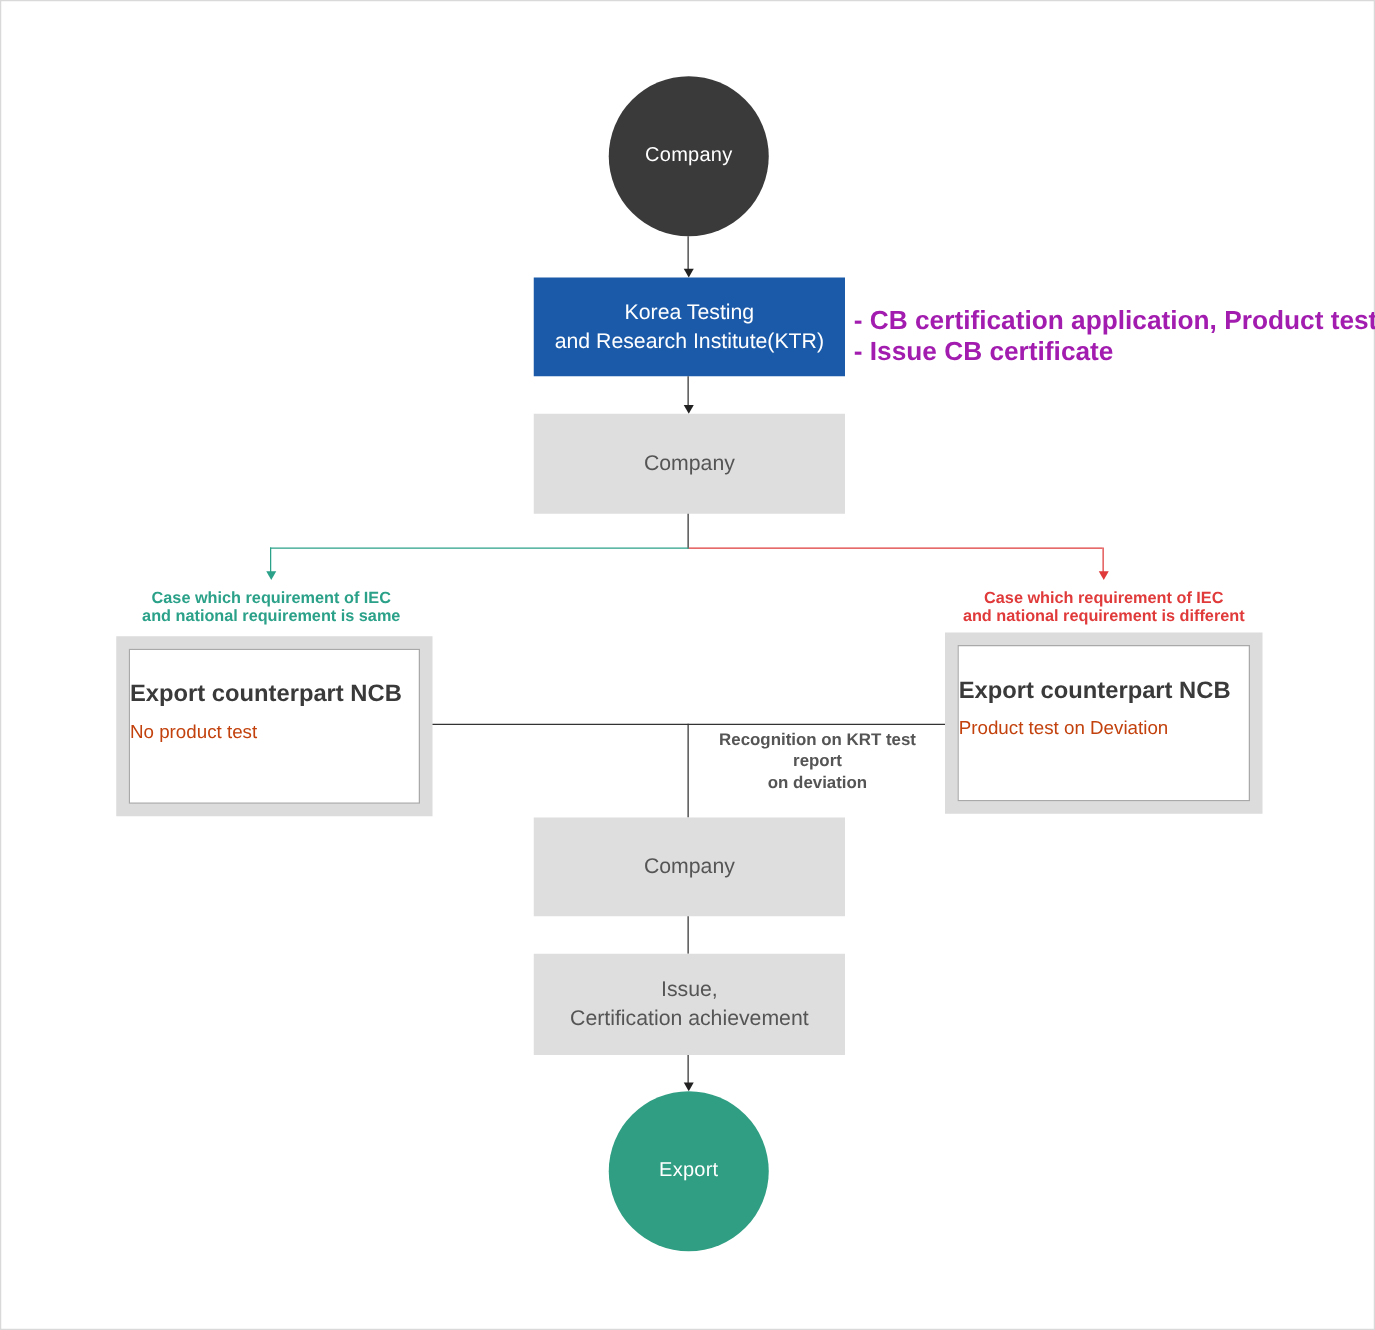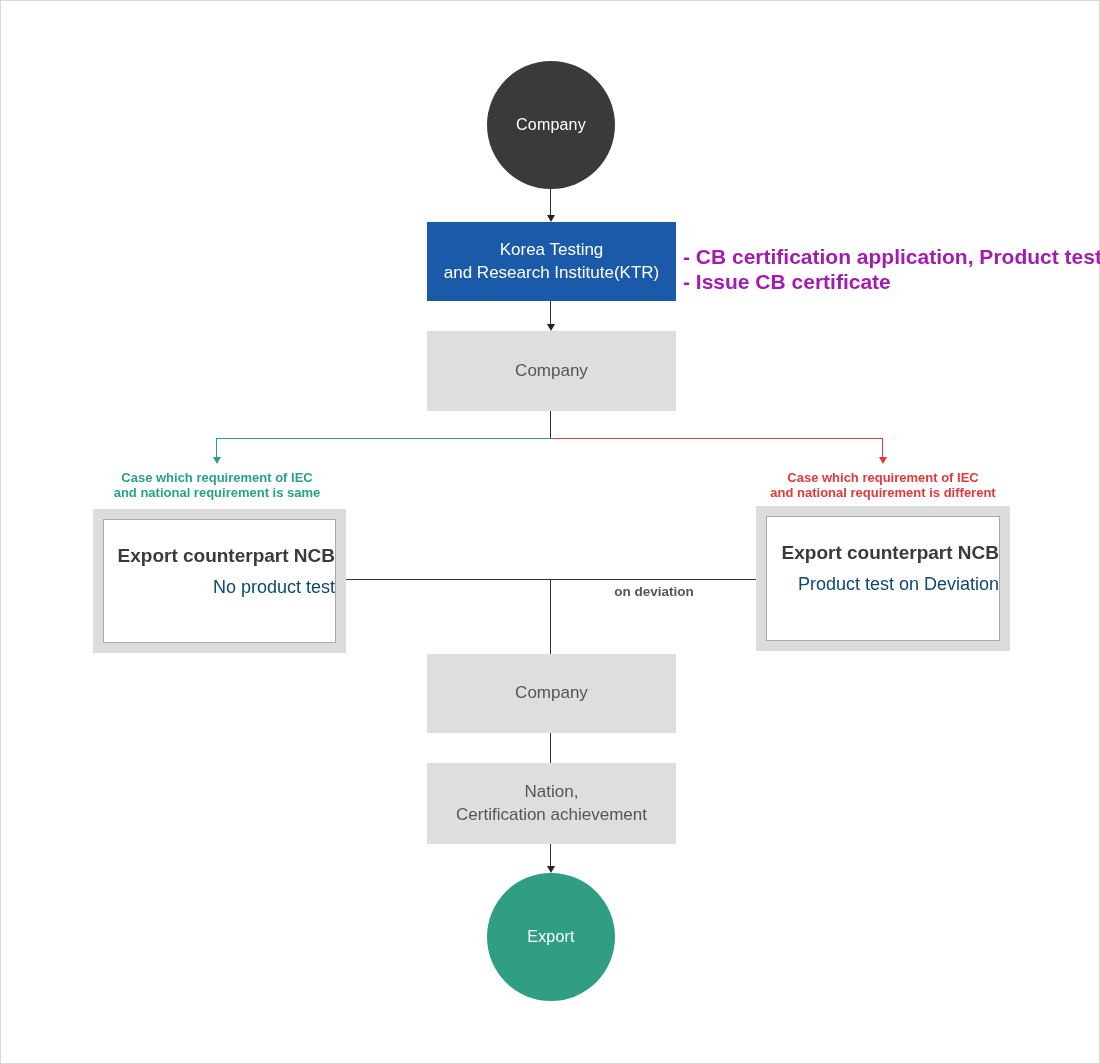--- a/index.html
+++ b/index.html
@@ -30,25 +30,25 @@
     display:flex; flex-direction:column; align-items:center; justify-content:center;
     text-align:center; line-height:1.35;
   }
   .node.blue { background:#1b5aa9; color:#ffffff; font-size:17px; font-weight:500; }
   .node.gray { background:#dedede; color:#555555; font-size:17px; font-weight:500; }
 
   
   .ncb-outer { background:#dcdcdc; padding:10px; }
   .ncb-inner {
     width:100%; height:100%; background:#ffffff; border:1px solid #a9a9a9;
-    display:flex; flex-direction:column; align-items:flex-end; justify-content:flex-start;
+    display:flex; flex-direction:column; align-items:flex-start; justify-content:flex-start;
     padding-top:25px; text-align:center;
   }
   .ncb-title { font-size:19px; font-weight:bold; color:#3a3a3a; line-height:1.2; }
-  .ncb-sub   { font-size:18px; color:#0c4a6e; margin-top:9px; }
+  .ncb-sub   { font-size:15px; color:#c2410c; margin-top:9px; }
 
   
   .vline { width:1px; background:#333333; }
   .hline { height:1px; background:#333333; }
   .vline.green { background:#2aa188; }
   .hline.green { background:#2aa188; }
   .vline.red   { background:#e03a3a; }
   .hline.red   { background:#e03a3a; }
 
   
@@ -142,31 +142,32 @@
       <div class="ncb-title">Export counterpart NCB</div>
       <div class="ncb-sub">Product test on Deviation</div>
     </div>
   </div>
 
   <div class="abs hline" style="left:345px; top:578px; width:410px;"></div>
 
   <div class="abs vline" style="left:549px; top:578px; height:75px;"></div>
 
   <div class="abs merge-note" style="left:558px; top:583px;">
+    <span class="line2">Recognition on KRT test report</span>
     <span class="line2">on deviation</span>
   </div>
 
   <div class="abs node gray" style="left:426px; top:653px; width:249px; height:79px;">
     <span>Company</span>
   </div>
 
   <div class="abs vline" style="left:549px; top:732px; height:30px;"></div>
 
   <div class="abs node gray" style="left:426px; top:762px; width:249px; height:81px;">
-    <span>Nation,</span>
+    <span>Issue,</span>
     <span>Certification achievement</span>
   </div>
 
   <div class="abs vline" style="left:549px; top:843px; height:23px;"></div>
   <div class="abs ah-down" style="left:546px; top:865px;"></div>
 
   <div class="abs circle teal" style="left:486px; top:872px; width:128px; height:128px;">
     <span>Export</span>
   </div>
 

